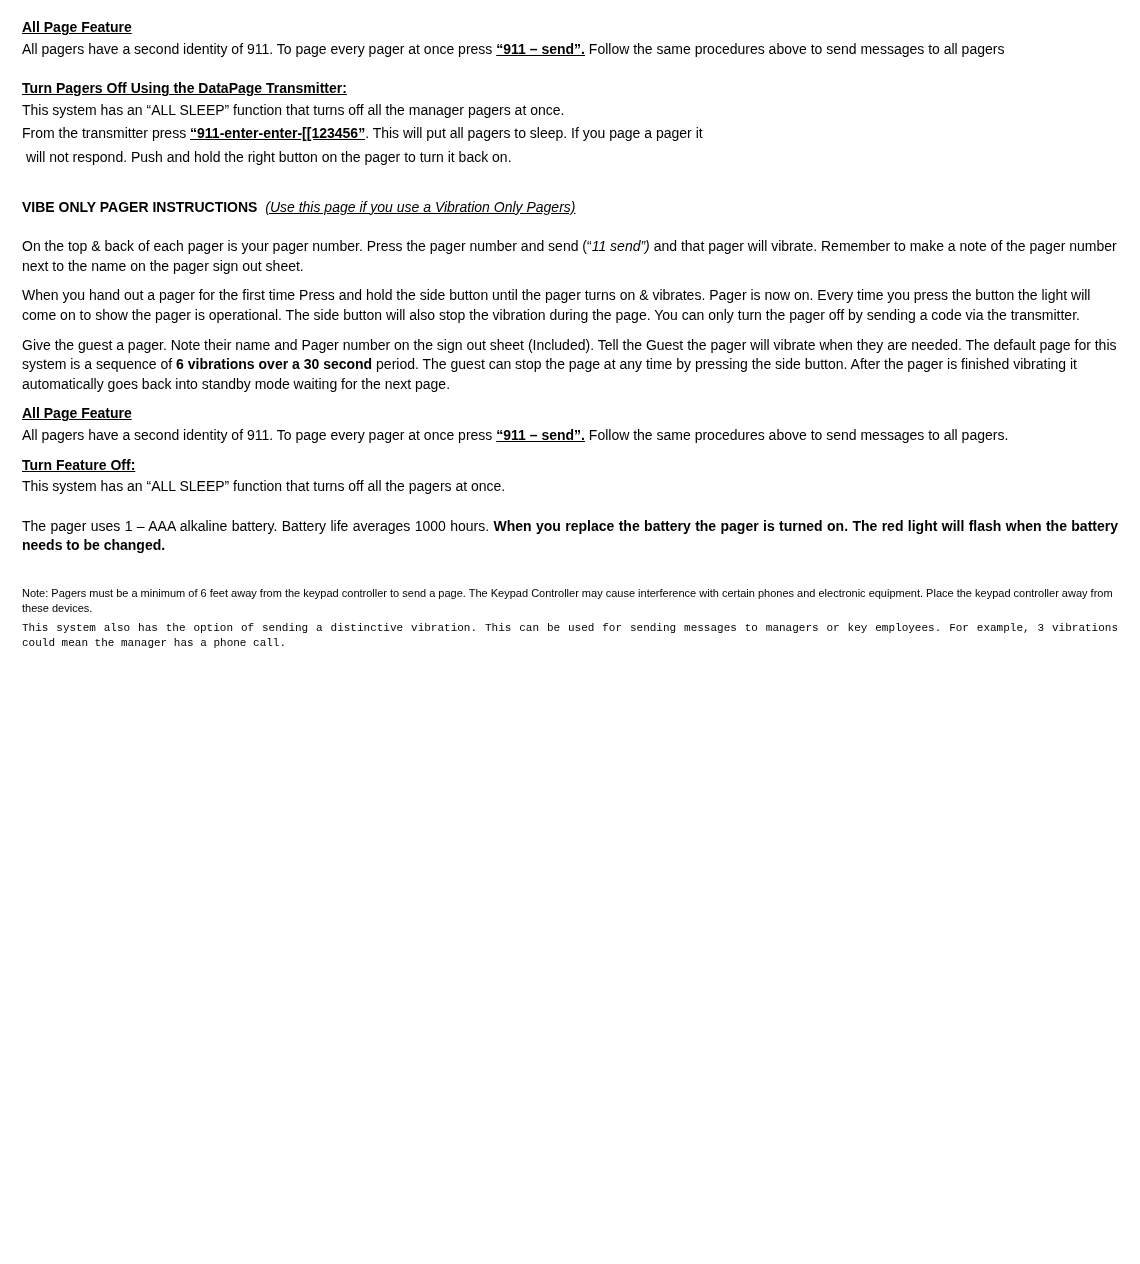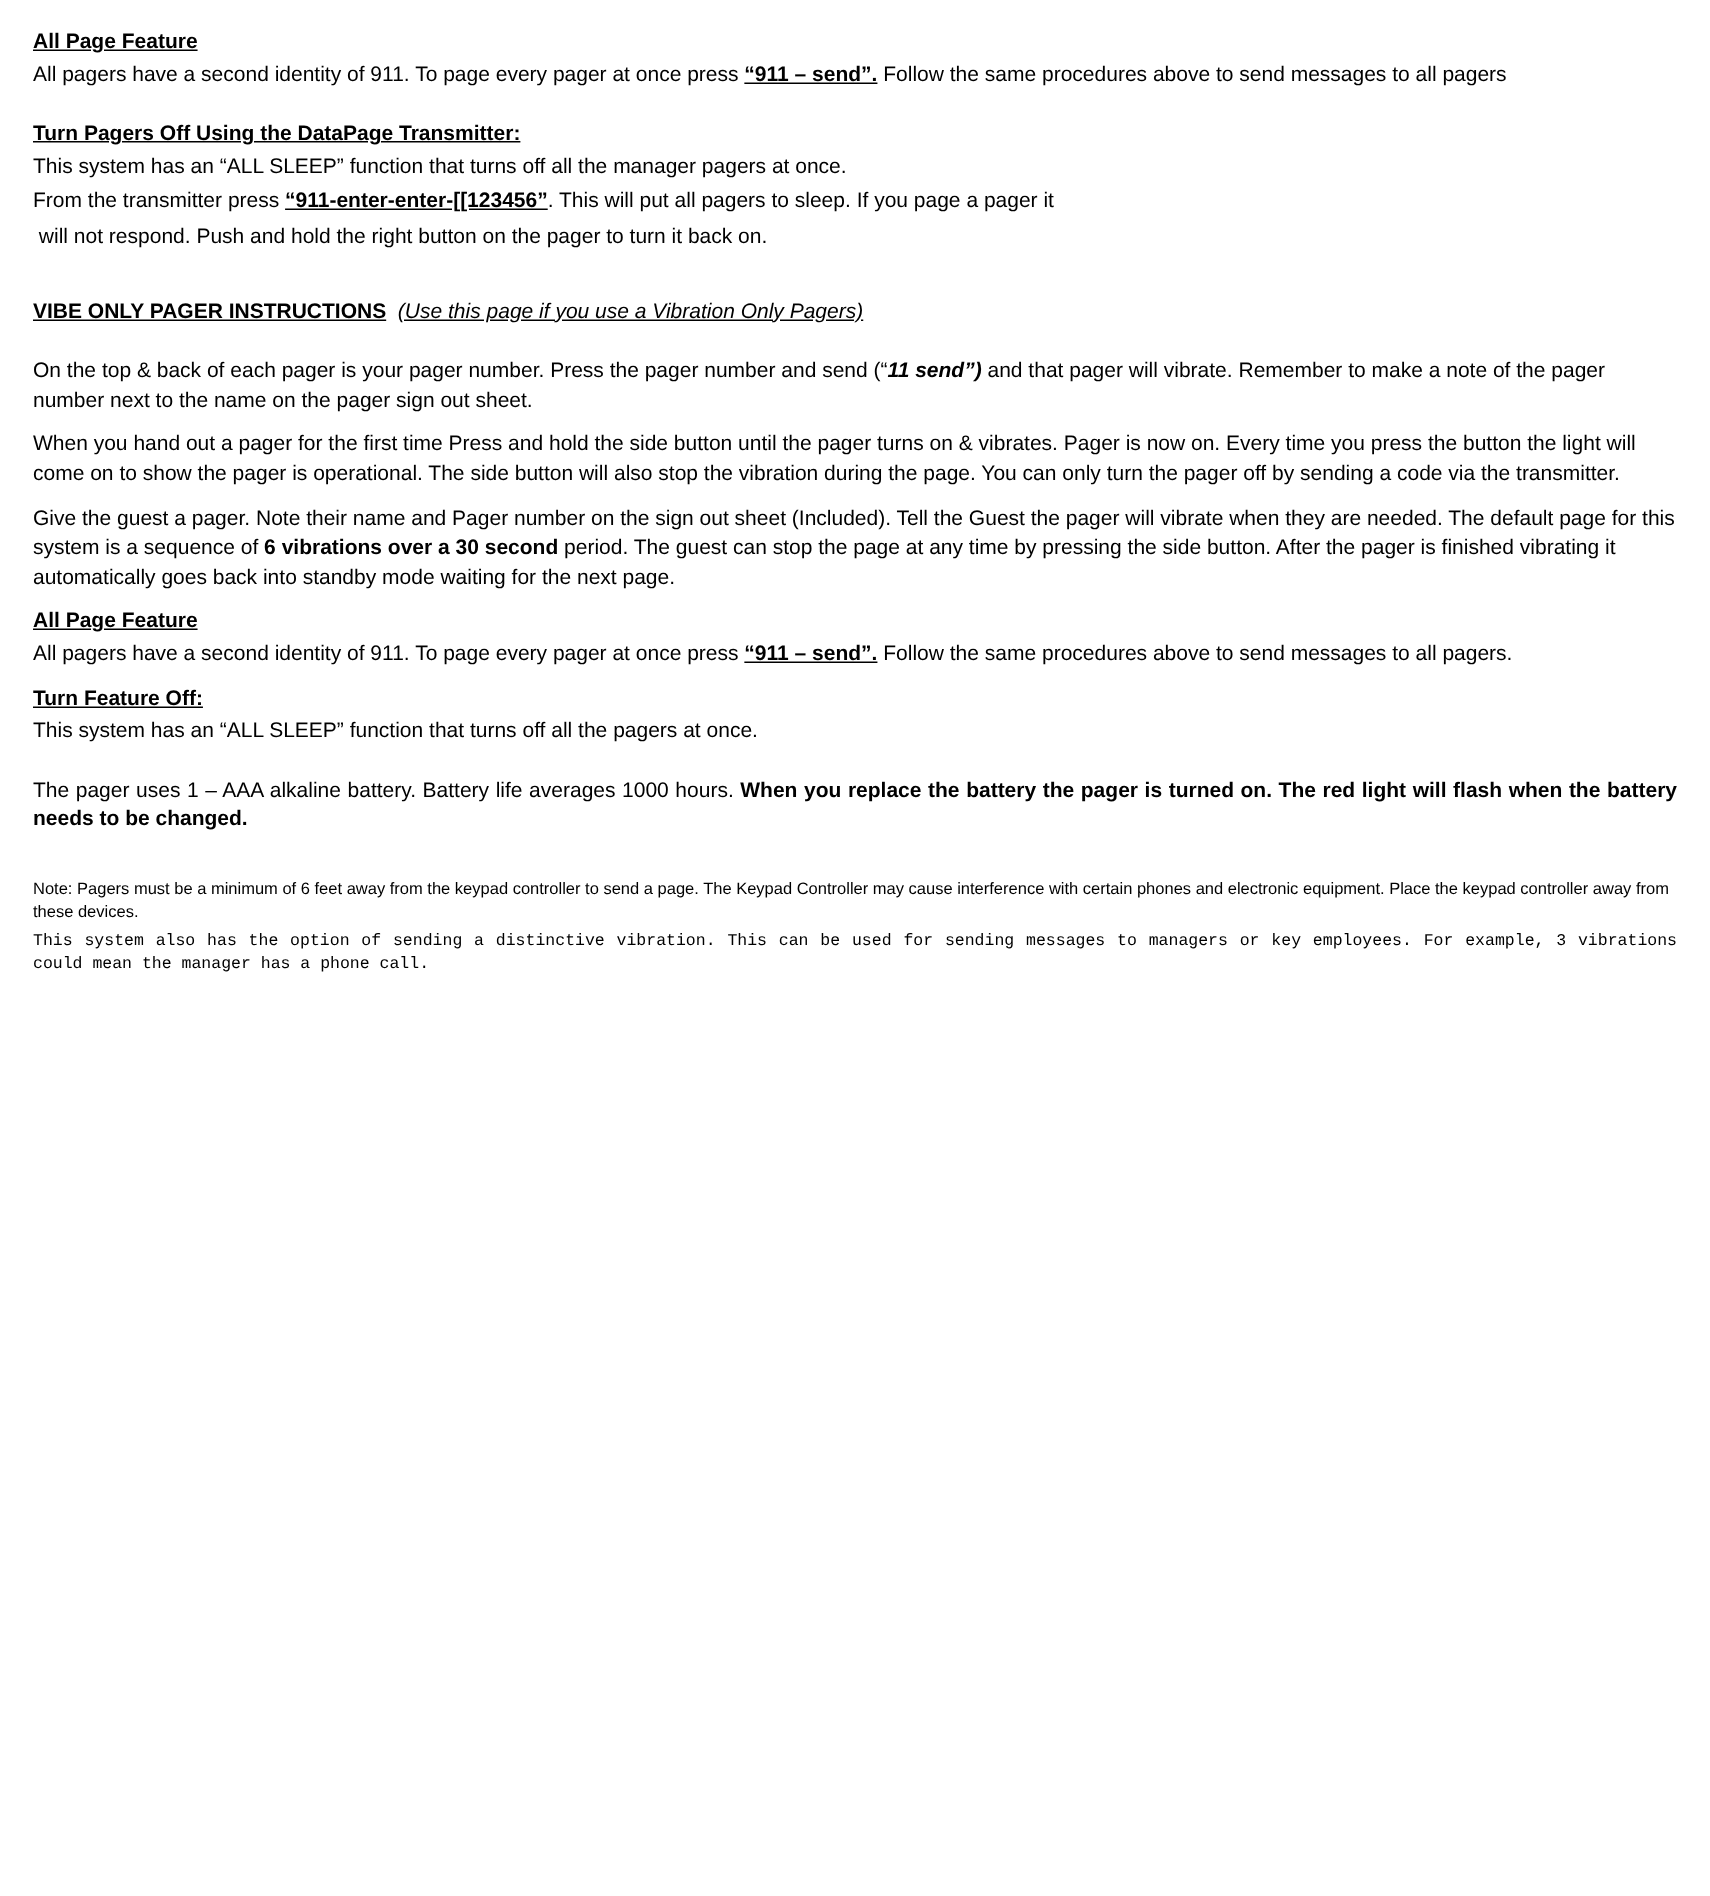--- a/index.html
+++ b/index.html
@@ -19,21 +19,20 @@
     .section {
       margin-bottom: 10px;
     }
     .section-title {
       font-weight: bold;
       text-decoration: underline;
       margin-bottom: 2px;
     }
     .section-title-caps {
       font-weight: bold;
-      text-decoration: underline;
       text-transform: uppercase;
       margin-bottom: 2px;
     }
     p {
       margin-bottom: 4px;
     }
     .bold-underline {
       font-weight: bold;
       text-decoration: underline;
     }
@@ -74,21 +73,21 @@
 <div class="spacer"></div>
 <div class="spacer"></div>
 
 <div class="section">
   <span class="section-title-caps">VIBE ONLY PAGER INSTRUCTIONS</span>&nbsp;&nbsp;<span class="italic-underline">(Use this page if you use a Vibration Only Pagers)</span>
 </div>
 
 <div class="spacer"></div>
 
 <div class="section">
-  <p>On the top &amp; back of each pager is your pager number. Press the pager number and send (“<span style="font-weight:bold;font-style:italic;">11 send”)</span> and that pager will vibrate. Remember to make a note of the pager number next to the name on the pager sign out sheet.</p>
+  <p>On the top &amp; back of each pager is your pager number. Press the pager number and send (“<span style="font-weight:normal;font-style:italic;">11 send”)</span> and that pager will vibrate. Remember to make a note of the pager number next to the name on the pager sign out sheet.</p>
 </div>
 
 <div class="section">
   <p>When you hand out a pager for the first time Press and hold the side button until the pager turns on &amp; vibrates. Pager is now on. Every time you press the button the light will come on to show the pager is operational. The side button will also stop the vibration during the page. You can only turn the pager off by sending a code via the transmitter.</p>
 </div>
 
 <div class="section">
   <p>Give the guest a pager. Note their name and Pager number on the sign out sheet (Included). Tell the Guest the pager will vibrate when they are needed. The default page for this system is a sequence of <span class="bold">6 vibrations over a 30 second</span> period. The guest can stop the page at any time by pressing the side button. After the pager is finished vibrating it automatically goes back into standby mode waiting for the next page.</p>
 </div>
 

